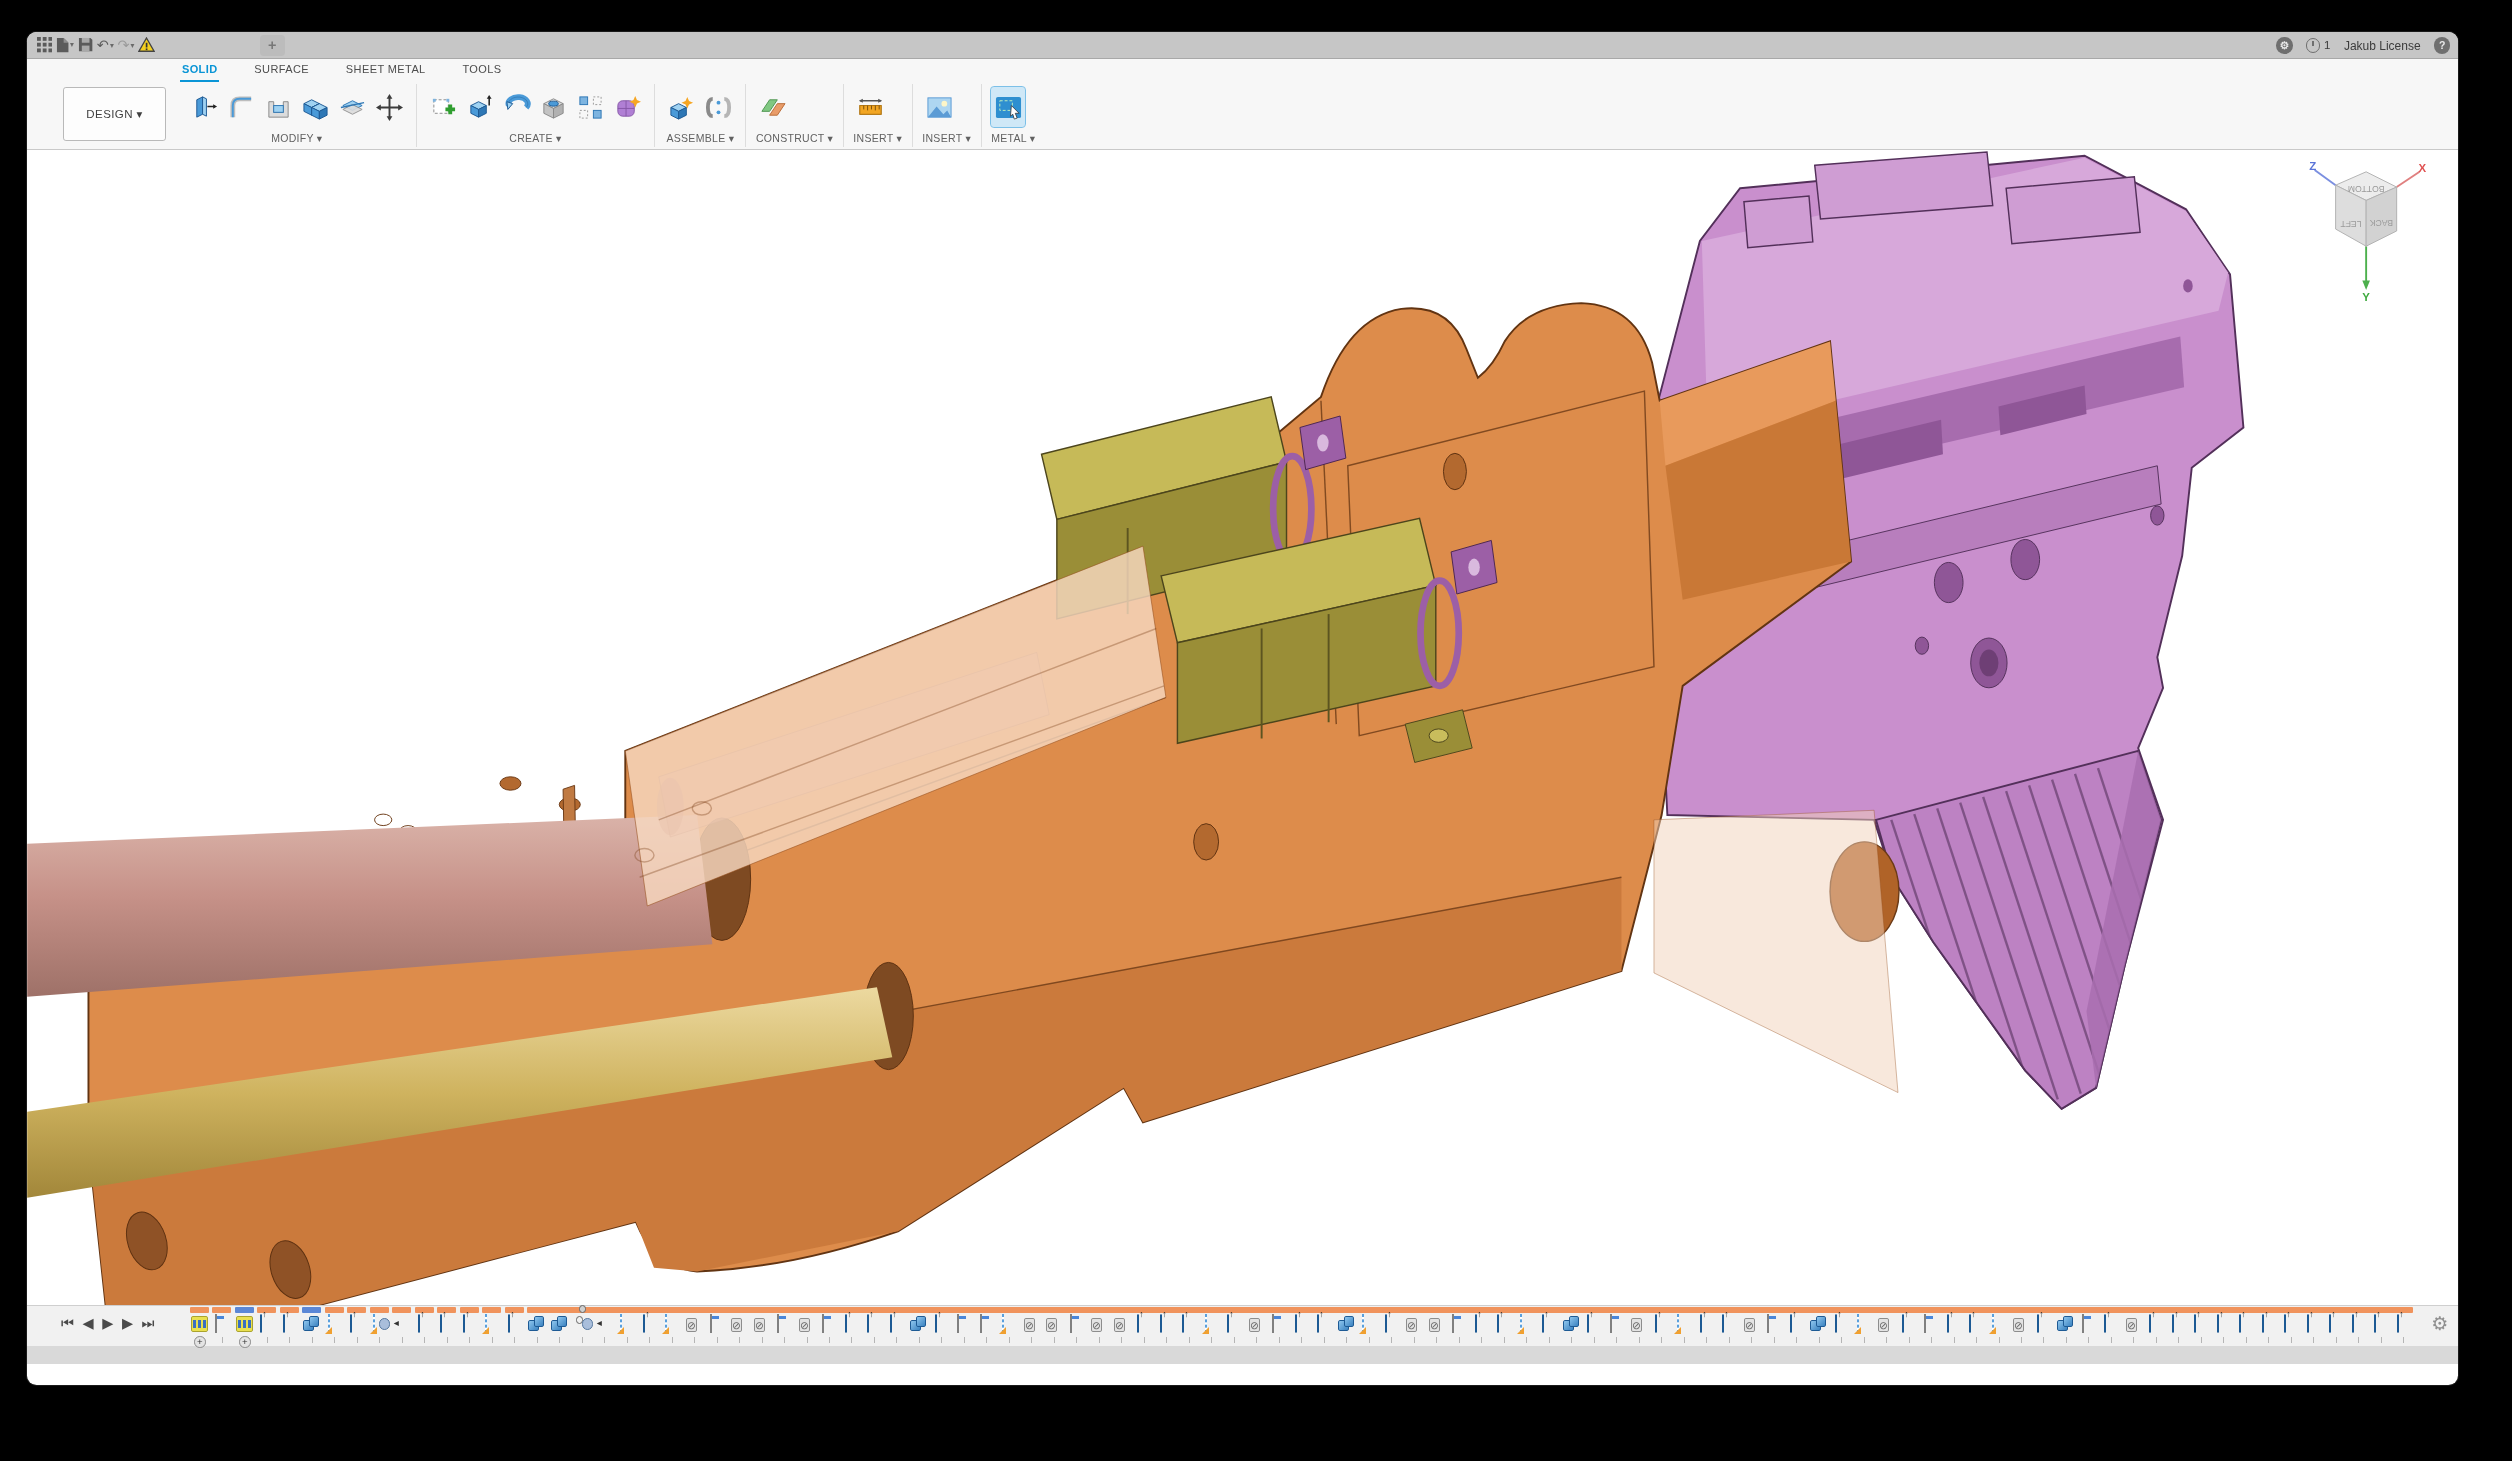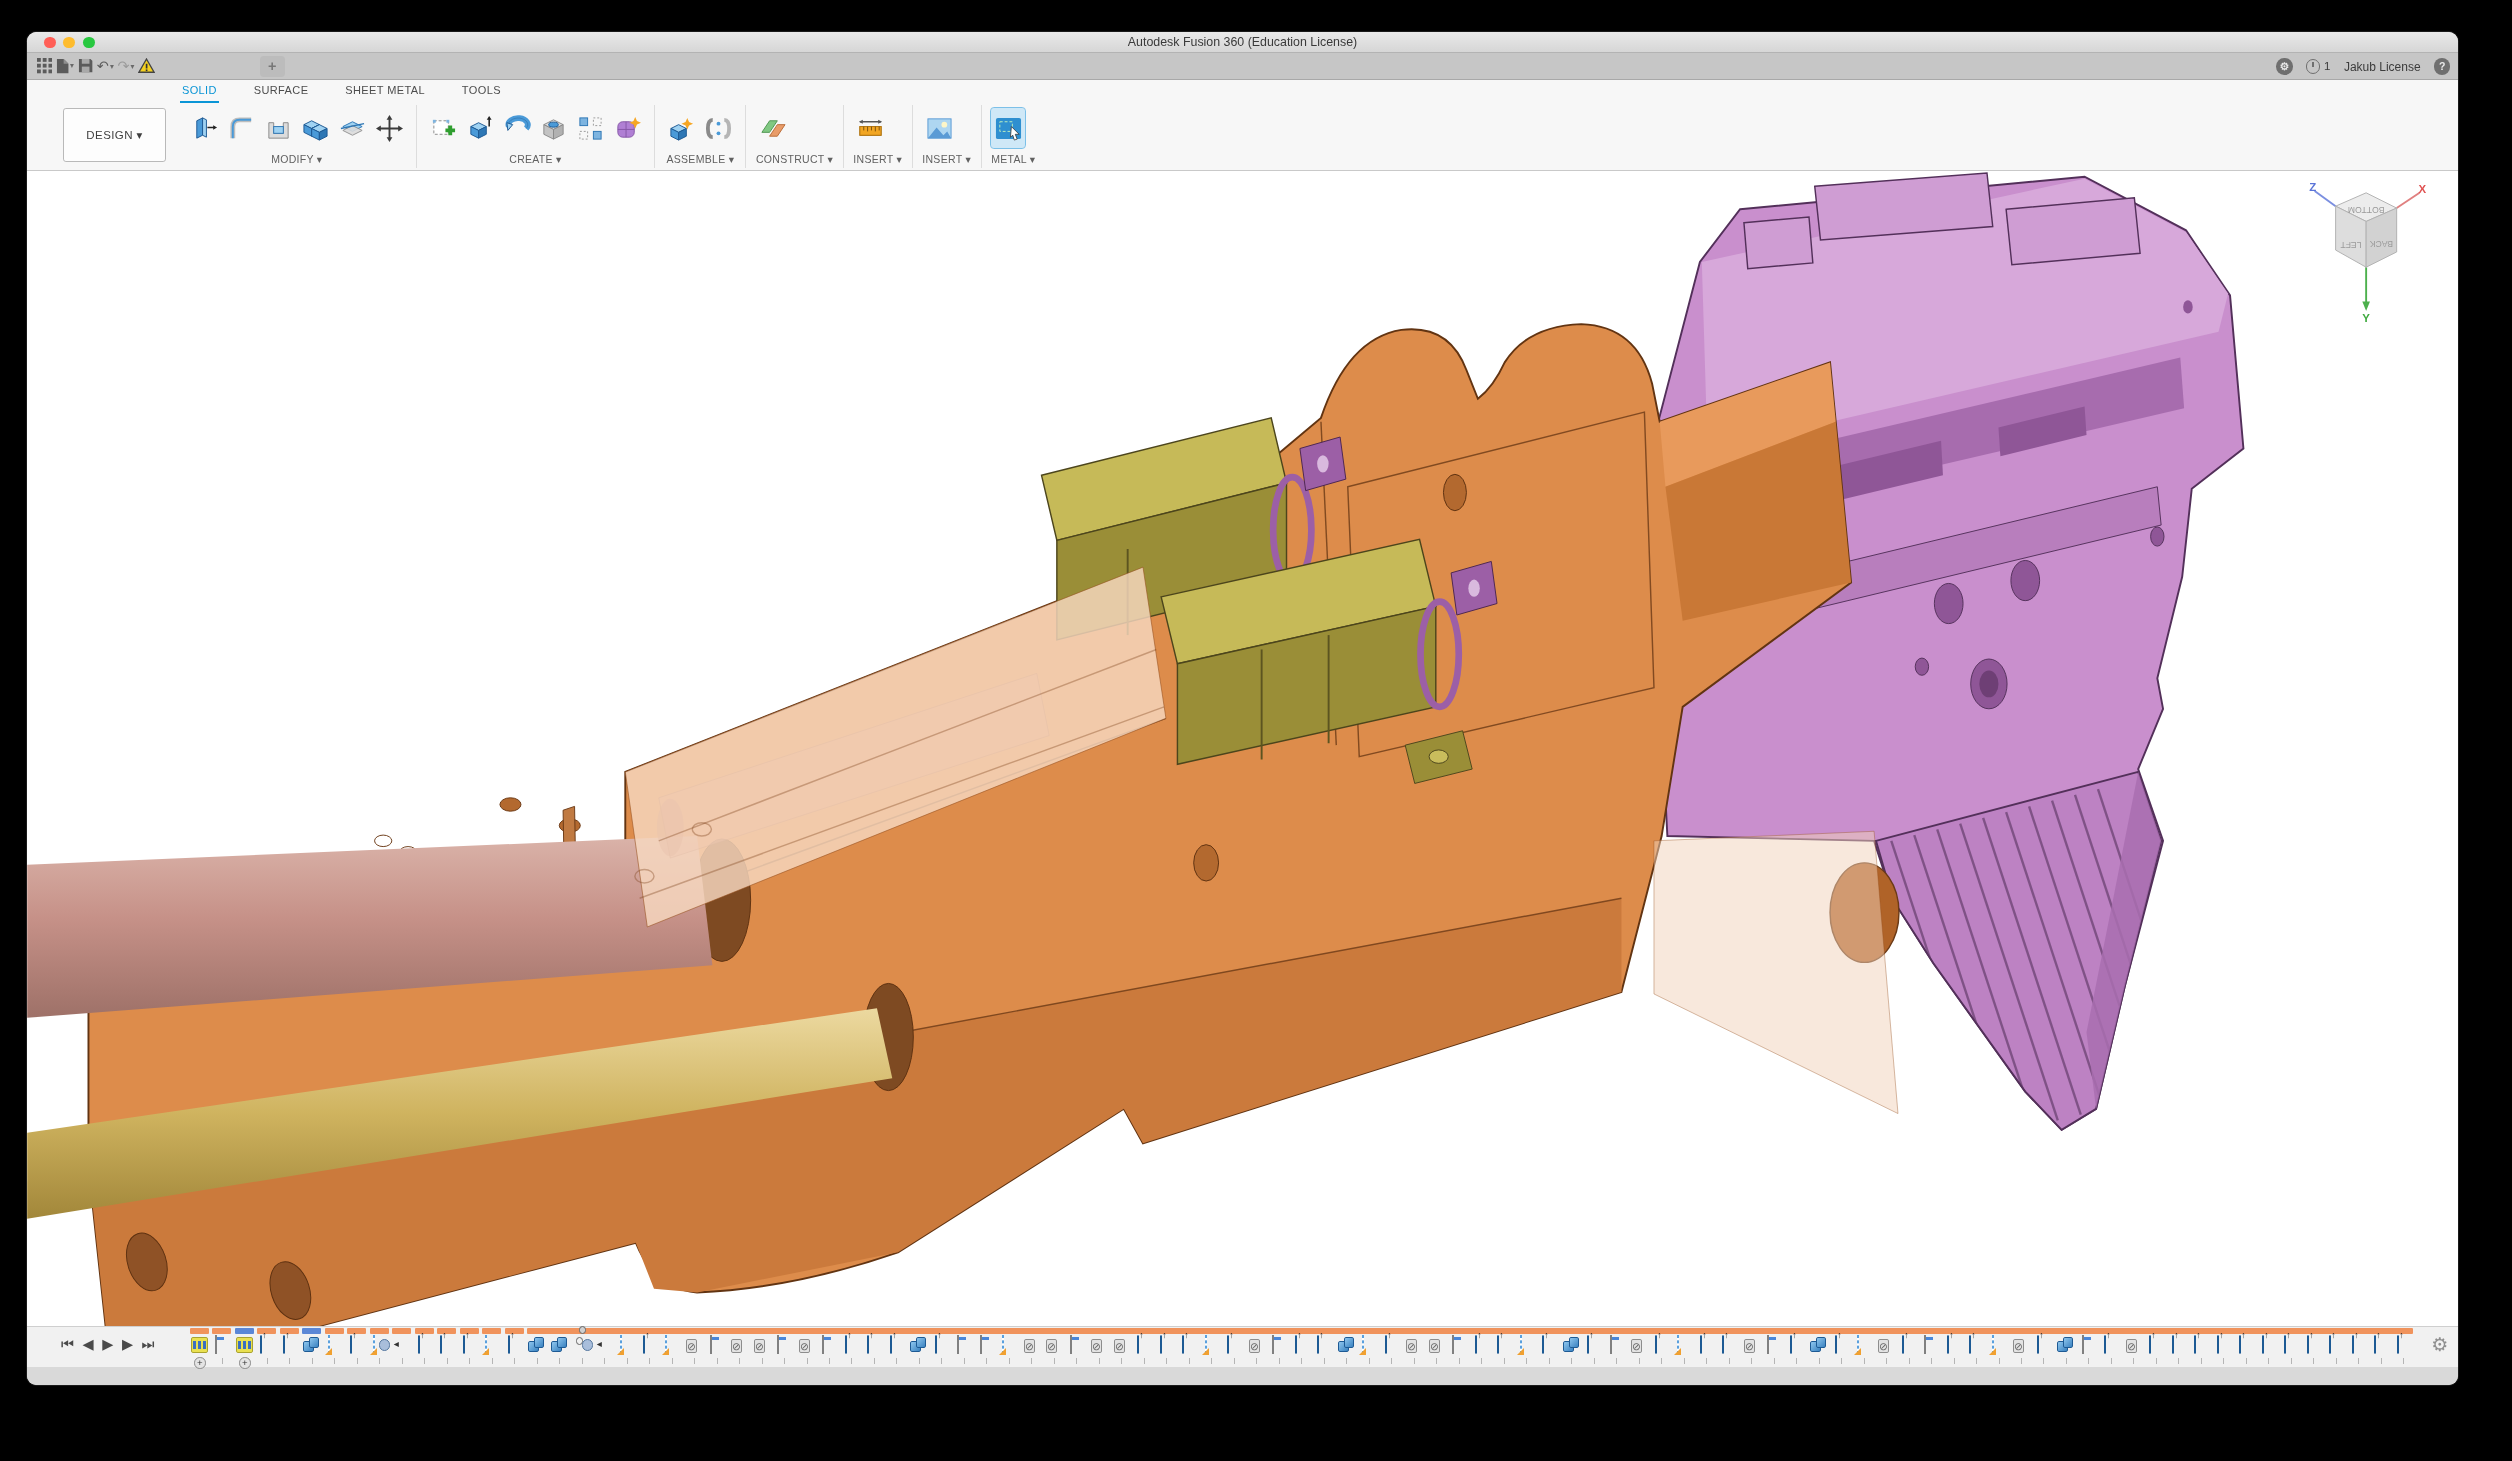--- a/index.html
+++ b/index.html
@@ -25,21 +25,21 @@
   .circ-ic { width:16.3px; height:16.3px; border-radius:50%; background:#6f6f6f; color:#e9e9e9; font-size:10.5px; font-weight:bold; text-align:center; line-height:16.3px; }
   #notif { display:flex; align-items:center; gap:3.8px; font-size:11.5px; color:#3c3c3c; }
   #notif .clock { width:14.4px; height:14.4px; border-radius:50%; border:1.9px solid #6f6f6f; position:relative; }
   #notif .clock:before { content:""; position:absolute; left:4.8px; top:1.9px; width:1.9px; height:4.8px; background:#6f6f6f; }
   #user-name { font-size:12px; color:#3c3c3c; }
 
   
   #ribbon { position:relative; height:91px; background:#f7f7f7; border-bottom:1px solid #c9c9c9; }
   #ribbon-tabs { position:absolute; left:153px; top:0; height:23px; display:flex; gap:33px; align-items:flex-end; }
   .rtab { font-size:11px; letter-spacing:0.4px; color:#4d4d4d; padding:0 1.9px 4.8px 1.9px; border-bottom:2.9px solid transparent; }
-  .rtab.active { color:#0a95d6; border-bottom-color:#0a95d6; font-weight:normal; }
+  .rtab.active { color:#0a95d6; border-bottom-color:#0a95d6; font-weight:bold; }
   #design-btn { position:absolute; left:36px; top:28px; width:103px; height:54px; background:#fdfdfd; border:1px solid #b9b9b9; border-radius:2.9px; display:flex; align-items:center; justify-content:center; font-size:11.5px; color:#3f3f3f; letter-spacing:0.4px; }
   #groups { position:absolute; left:151px; top:25px; display:flex; align-items:stretch; height:63px; }
   .tgroup { display:flex; flex-direction:column; padding:0 9.6px; border-right:1px solid #ddd; }
   .tgroup:last-child { border-right:none; }
   .titems { display:flex; align-items:center; gap:2.9px; height:46px; }
   .tbtn { width:34px; height:40px; display:flex; align-items:center; justify-content:center; border-radius:2.9px; }
   .tbtn.sel { background:#cfe8f7; outline:1px solid #7cc0e8; }
   .glabel { text-align:center; font-size:10.5px; color:#616161; letter-spacing:0.3px; padding-top:1.9px; white-space:nowrap; }
 
   
@@ -82,26 +82,20 @@
   .mi-hole { width:14.4px; height:14.4px; margin:1.9px; background:#e3e3e3; border:1px solid #8d8d8d; border-radius:1.9px; color:#666; font-size:10.5px; line-height:13.4px; text-align:center; }
   .mi-joint { position:relative; width:19px; height:19px; font-size:7.7px; color:#555; }
   .mi-joint:before { content:""; position:absolute; left:3.8px; top:1.9px; width:5.7px; height:5.7px; border:1.4px solid #666; border-radius:50%; }
   .mi-joint:after { content:""; position:absolute; left:6.7px; bottom:1.9px; width:5.7px; height:5.7px; border:1.4px solid #666; border-radius:50%; background:#cfcfcf; }
 </style>
 </head>
 <body>
 
 <div id="win">
 
-  <div id="titlebar">
-    <span class="traffic" style="left:17px;background:#ff5f57"></span>
-    <span class="traffic" style="left:36px;background:#febc2e"></span>
-    <span class="traffic" style="left:56px;background:#28c840"></span>
-    <div id="win-title">Autodesk Fusion 360 (Education License)</div>
-  </div>
 
   <div id="tabstrip">
     <div id="qat">
         <span class="qat-ic">
           <svg width="15.3" height="15.3" viewBox="0 0 16 16">
             <g fill="#5b5b5b">
               <rect x="0" y="0" width="4" height="4"></rect>
               <rect x="6" y="0" width="4" height="4"></rect>
               <rect x="12" y="0" width="4" height="4"></rect>
               <rect x="0" y="6" width="4" height="4"></rect>

